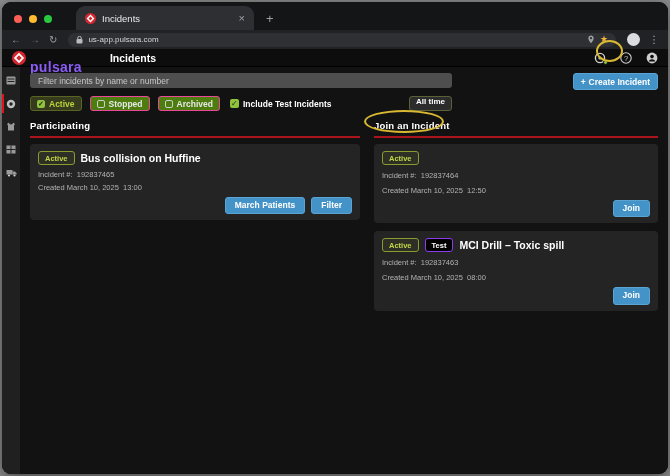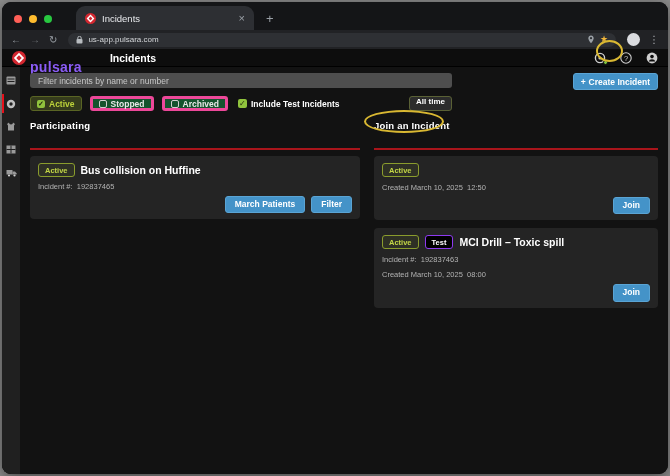--- a/index.html
+++ b/index.html
@@ -55,32 +55,32 @@
   .btn-create { margin-left:auto; height:17px; background:#4493c8; border:1px solid #5aa4d4; border-radius:3px;
                 color:#fff; font-size:8.5px; font-weight:700; padding:0 7px; display:flex; align-items:center; gap:3px; }
 
   .controls-row { width:422px; margin-top:6px; display:flex; align-items:center; gap:8px; }
   .filter-btn { display:inline-flex; align-items:center; gap:4px; height:15px; padding:0 6px; border-radius:3px;
                 font-size:8.5px; font-weight:700; }
   .filter-btn .cb { width:8px; height:8px; border-radius:2px; display:flex; align-items:center; justify-content:center;
                     font-size:7px; line-height:1; }
   .fb-on { background:#353b1c; border:1px solid #5a6524; color:#bdd23a; }
   .fb-on .cb { background:#90c33d; color:#23290e; }
-  .fb-off { background:#14532d; border:3px solid #ec4899; color:#e8e8e8; }
+  .fb-off { background:#4d7c0f; border:1px solid #ec4899; color:#e8e8e8; }
   .fb-off .cb { border:1px solid #cfcfcf; background:transparent; }
   .inc-test { display:inline-flex; align-items:center; gap:4px; margin-left:2px; }
   .inc-test .cb { width:9px; height:9px; border-radius:2px; background:#90c33d; color:#23290e;
                   display:flex; align-items:center; justify-content:center; font-size:8px; line-height:1; }
   .inc-test label { font-size:8.5px; font-weight:700; color:#fff; }
   .time-select { margin-left:auto; height:15px; background:#2c2c2c; border:1px solid #5a6135; border-radius:3px;
                  color:#fff; font-size:8px; font-weight:700; display:flex; align-items:center; gap:9px; padding:0 6px;flex-direction:column; }
 
   .sections { display:flex; gap:14px; margin-top:9px; }
   .col-left { width:330px; } .col-right { flex:1; }
-  .sec-h { font-size:9.5px; font-weight:700; color:#fff; margin-bottom:17px; letter-spacing:.2px; }
+  .sec-h { font-size:9.5px; font-weight:700; color:#fff; margin-bottom:5px; letter-spacing:.2px; }
   .redline { height:2px; background:#a9151b; margin-bottom:6px; }
 
   .card { background:#242424; border-radius:4px; padding:7px 8px 6px 8px; margin-bottom:8px; }
   .card-head { display:flex; align-items:center; gap:6px; }
   .badge { font-size:7.5px; font-weight:700; padding:1.5px 6px; border-radius:3px;
            border:1px solid #8a9c2d; color:#c3d646; background:rgba(138,156,45,.1); line-height:1.2; }
   .badge.test { background:#000000; border-color:#8d3af0; color:#fff; }
   .card-title { font-size:10.5px; font-weight:700; color:#fff; }
   .card-desc { font-size:8px; color:#cfcfcf; margin-top:5px; }
   .meta { font-size:7.5px; color:#b3b3b3; margin-top:4.5px; white-space:pre; }
@@ -265,35 +265,37 @@
 
         <div class="col-left">
           <div class="sec-h">Participating</div>
           <div class="redline"></div>
           <div class="card">
             <div class="card-head">
               <span class="badge">Active</span>
               <span class="card-title">Bus collision on Huffine</span>
             </div>
             <div class="meta">Incident #:  192837465</div>
+            <div class="meta">Created March 10, 2025  13:00</div>
             <div class="card-actions">
               <button class="btn-blue">March Patients</button>
               <button class="btn-blue">Filter</button>
             </div>
           </div>
         </div>
 
         <div class="col-right">
           <div class="sec-h">Join an Incident</div>
           <div class="redline"></div>
 
           <div class="card join-card">
             <div class="card-head">
               <span class="badge">Active</span>
             </div>
+            <div class="meta">Incident #:  192837464</div>
             <div class="meta">Created March 10, 2025  12:50</div>
             <div class="card-actions">
               <button class="btn-blue">Join</button>
             </div>
           </div>
 
           <div class="card join-card">
             <div class="card-head">
               <span class="badge">Active</span>
               <span class="badge test">Test</span>

